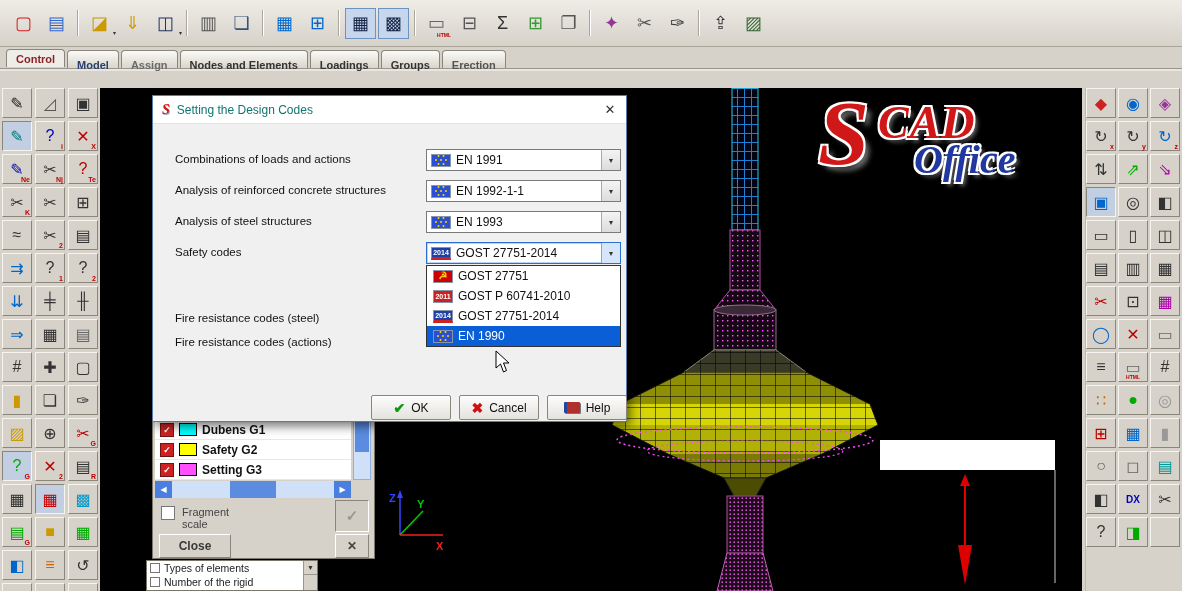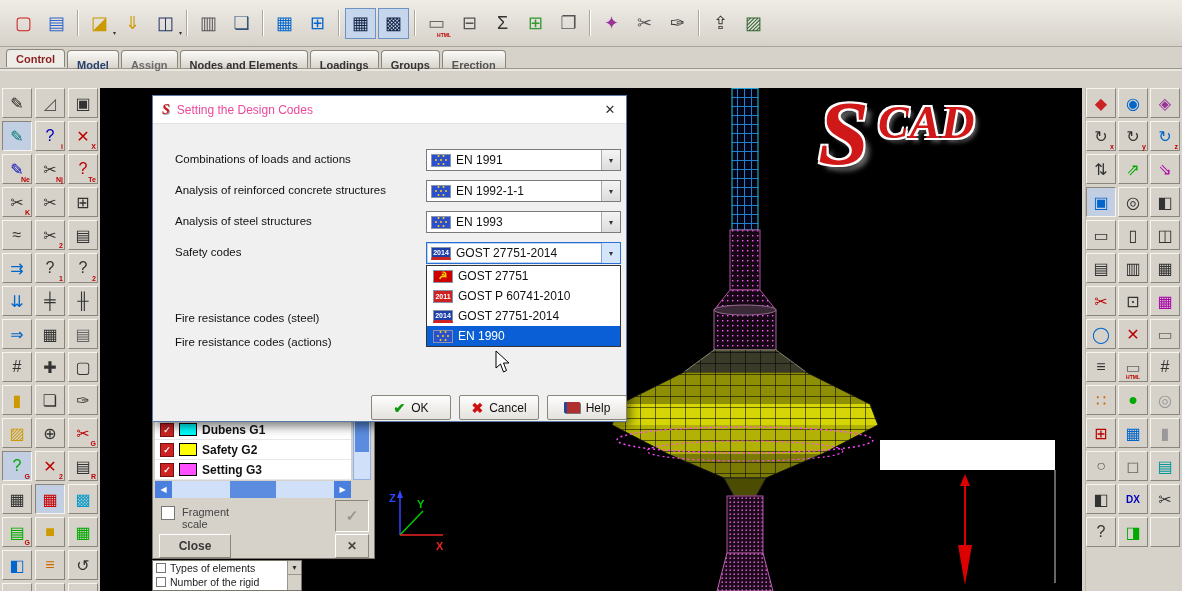--- a/index.html
+++ b/index.html
@@ -32,21 +32,21 @@
   #viewport{position:absolute;left:100px;top:88px;width:982px;height:503px;background:#000;overflow:hidden;z-index:1;}
   #logo{position:absolute;left:718px;top:6px;width:260px;height:110px;font-style:italic;font-weight:bold;font-family:"Liberation Serif",serif;pointer-events:none;}
   .logo-s{position:absolute;left:0;top:-14px;font-size:92px;color:#d01818;text-shadow:-2px -2px 0 #fff,2px -2px 0 #fff,-2px 2px 0 #fff,2px 2px 0 #fff,6px 6px 5px #666;}
   .logo-cad{position:absolute;left:60px;top:2px;font-size:46px;letter-spacing:1px;color:#d01818;text-shadow:-2px -2px 0 #fff,2px -2px 0 #fff,-2px 2px 0 #fff,2px 2px 0 #fff,4px 4px 4px #666;}
   .logo-office{position:absolute;left:96px;top:42px;font-size:40px;color:#2038a0;text-shadow:-2px -2px 0 #fff,2px -2px 0 #fff,-2px 2px 0 #fff,2px 2px 0 #fff,4px 4px 4px #666;}
 
   
   #dialog{position:absolute;left:152px;top:95px;width:473px;height:325px;background:#f0f0f0;border:1px solid #5a7aa8;box-shadow:3px 4px 10px rgba(0,0,0,.55);z-index:10;}
   #dlg-title{position:absolute;left:0;top:0;right:0;height:27px;background:#fff;display:flex;align-items:center;border-bottom:1px solid #e3e3e3;}
   .dlgico{margin-left:9px;color:#d01818;font:italic bold 14px "Liberation Serif",serif;text-shadow:1px 1px 0 #9ab;}
-  #dlg-title .ttl{margin-left:7px;font-size:12px;color:#ec4899;}
+  #dlg-title .ttl{margin-left:7px;font-size:12px;color:#0f766e;}
   #dlg-close{margin-left:auto;width:32px;height:21px;display:flex;align-items:center;justify-content:center;font-size:13px;color:#333;}
   .dlabel{position:absolute;left:22px;font-size:11.5px;color:#111;white-space:nowrap;}
   .combo{position:absolute;left:273px;width:195px;height:22px;background:#fff;border:1px solid #7a7a7a;display:flex;align-items:center;font-size:12px;box-sizing:border-box;color:#111;}
   .combo.open{border-color:#2a6fd6;box-shadow:0 0 0 1px #b9d4f2 inset;}
   .combo .arrow{margin-left:auto;width:18px;height:100%;background:linear-gradient(#f4f4f4,#dcdcdc);border-left:1px solid #aaa;display:flex;align-items:center;justify-content:center;font-size:8px;color:#333;flex:none;}
   .combo.open .arrow{background:#d6e6fa;border-left:1px solid #7fa8d8;}
   .flag{width:20px;height:13px;margin:0 5px 0 4px;position:relative;flex:none;border:1px solid #8a94a8;display:flex;align-items:center;justify-content:center;font-weight:bold;color:#fff;font-size:7px;box-sizing:border-box;line-height:1;}
   .flag.eu{background:#2a4fd0;}
   .flag.eu .dot{position:absolute;left:50%;top:50%;width:2px;height:2px;margin:-1px 0 0 -1px;background:#ffd500;border-radius:50%;box-shadow:5px 0 0 #ffd500,-5px 0 0 #ffd500,2.5px 4px 0 #ffd500,-2.5px 4px 0 #ffd500,2.5px -4px 0 #ffd500,-2.5px -4px 0 #ffd500;}
   .flag.ussr{background:#cc0000;color:#ffd500;font-size:10px;}
@@ -75,21 +75,21 @@
   .harrow.right{margin-left:auto;}
   #ghthumb{width:46px;height:17px;background:#5b8ce0;margin-left:auto;}
   .chkw{width:12px;height:12px;background:#fff;border:1px solid #777;flex:none;}
   #fragrow{position:absolute;left:8px;top:88px;display:flex;gap:7px;}
   #fragtext{font-size:11px;line-height:12px;color:#444;}
   #fragcheckbtn{position:absolute;left:182px;top:82px;width:32px;height:30px;background:#d0ccc4;border:1px solid;border-color:#8a867c #fff #fff #8a867c;color:#9a968c;font-size:15px;font-weight:bold;display:flex;align-items:center;justify-content:center;}
   #closebtn{position:absolute;left:6px;top:116px;width:70px;height:22px;background:#d6d2ca;border:1px solid;border-color:#fff #8a867c #8a867c #fff;font-size:12px;font-weight:bold;color:#3a3a3a;display:flex;align-items:center;justify-content:center;}
   #xbtn{position:absolute;left:182px;top:116px;width:32px;height:22px;background:#d6d2ca;border:1px solid;border-color:#fff #8a867c #8a867c #fff;color:#444;font-size:12px;font-weight:bold;display:flex;align-items:center;justify-content:center;}
 
   
-  #tree{position:absolute;left:152px;top:560px;width:150px;height:31px;background:#fff;border:1px solid #7a766c;box-sizing:border-box;overflow:hidden;z-index:5;}
+  #tree{position:absolute;left:146px;top:560px;width:172px;height:31px;background:#fff;border:1px solid #7a766c;box-sizing:border-box;overflow:hidden;z-index:5;}
   .titem{height:14px;display:flex;align-items:center;gap:4px;padding-left:3px;font-size:10.5px;color:#222;white-space:nowrap;}
   .tbox{width:8px;height:8px;border:1px solid #777;background:#fff;flex:none;}
   #treescroll{position:absolute;right:0;top:0;width:13px;height:29px;background:#d6d2ca;border-left:1px solid #9a968c;}
   #treedown{width:13px;height:13px;font-size:7px;color:#333;display:flex;align-items:center;justify-content:center;background:#d6d2ca;border-bottom:1px solid #9a968c;}
 
   
   #cursor{position:absolute;left:495px;top:350px;z-index:20;pointer-events:none;}
   svg text{font-family:"Liberation Sans",sans-serif;}
 </style>
 </head>
@@ -525,20 +525,21 @@
         <text x="289" y="414" fill="#3344ff" font-size="11" font-weight="bold">Z</text>
         <line x1="300" y1="447" x2="323" y2="423" stroke="#00cc00" stroke-width="1.5"></line>
         <text x="317" y="420" fill="#00cc00" font-size="11" font-weight="bold">Y</text>
         <line x1="300" y1="447" x2="343" y2="447" stroke="#ee2222" stroke-width="1.5"></line>
         <text x="336" y="462" fill="#ee2222" font-size="11" font-weight="bold">X</text>
       </g>
     </svg>
     <div id="logo">
       <span class="logo-s">S</span>
       <span class="logo-cad">CAD</span>
+      <span class="logo-office">Office</span>
     </div>
   </div>
 
   <div id="groups">
     <div id="glist">
         <div class="grow" style="top: 2px;">
           <span class="gchk">✓</span>
           <span class="gsw" style="background: rgb(0, 255, 255);"></span>
           <span class="glab">Dubens G1</span>
         </div>

